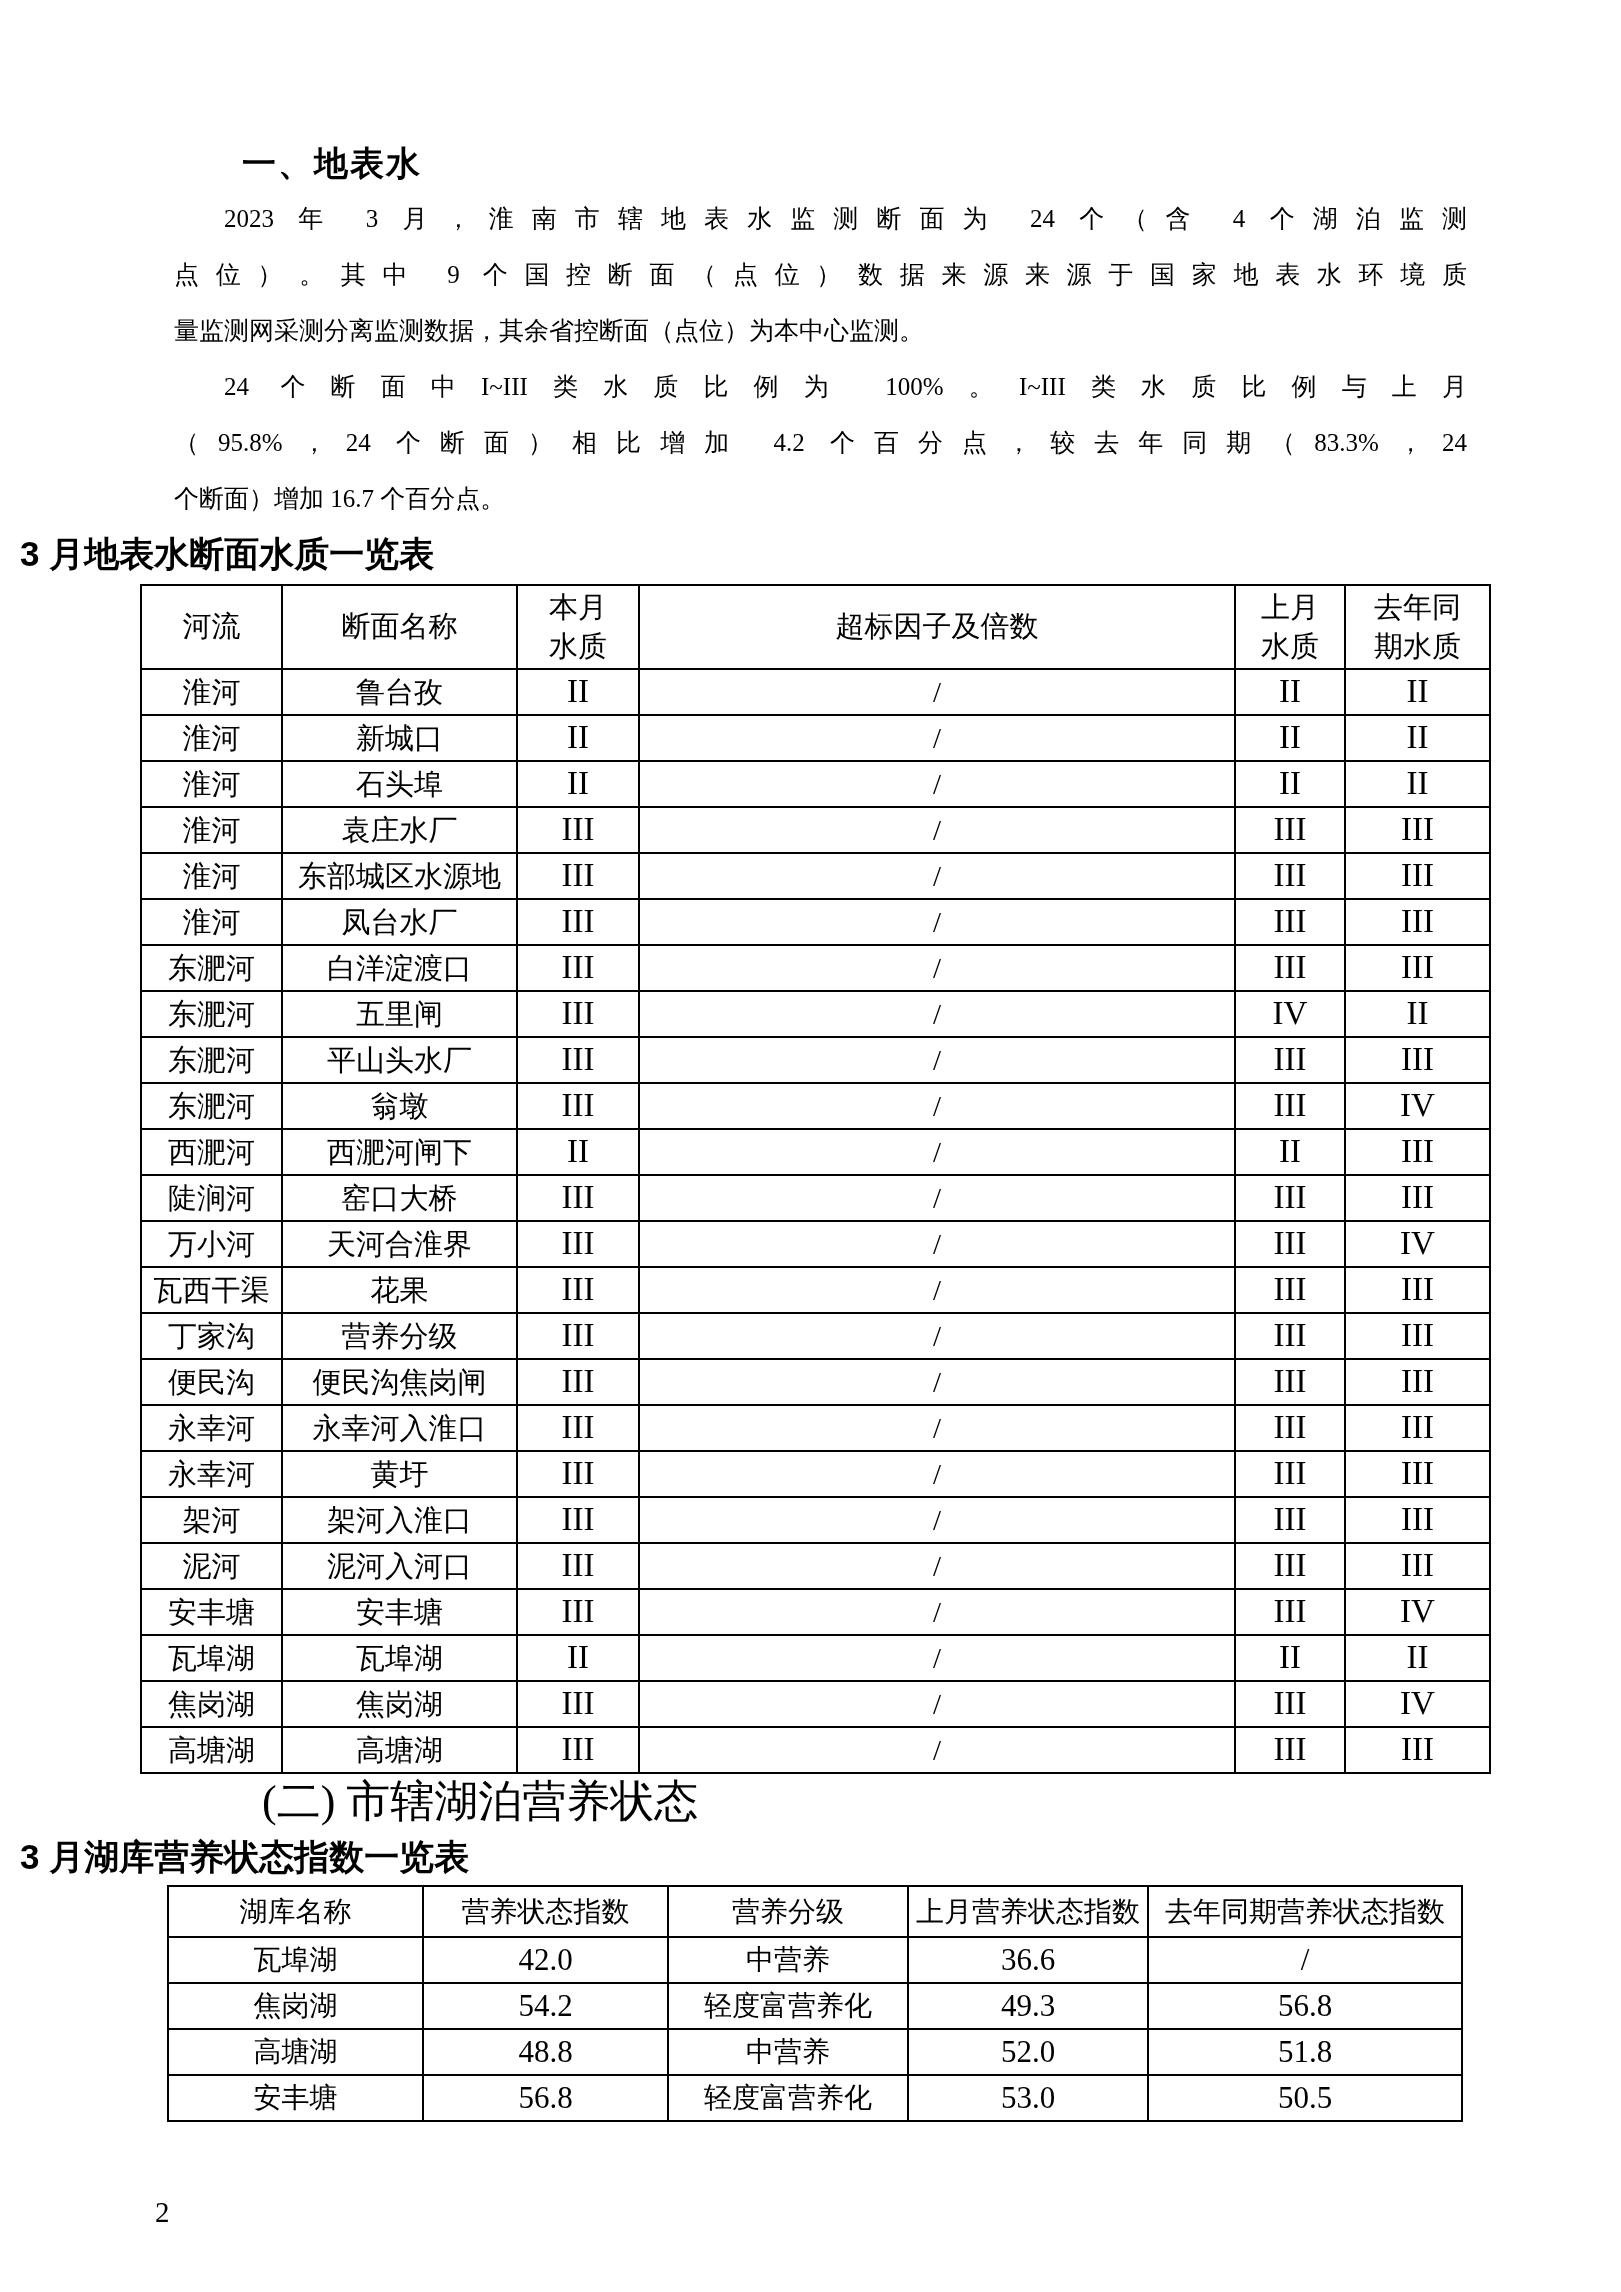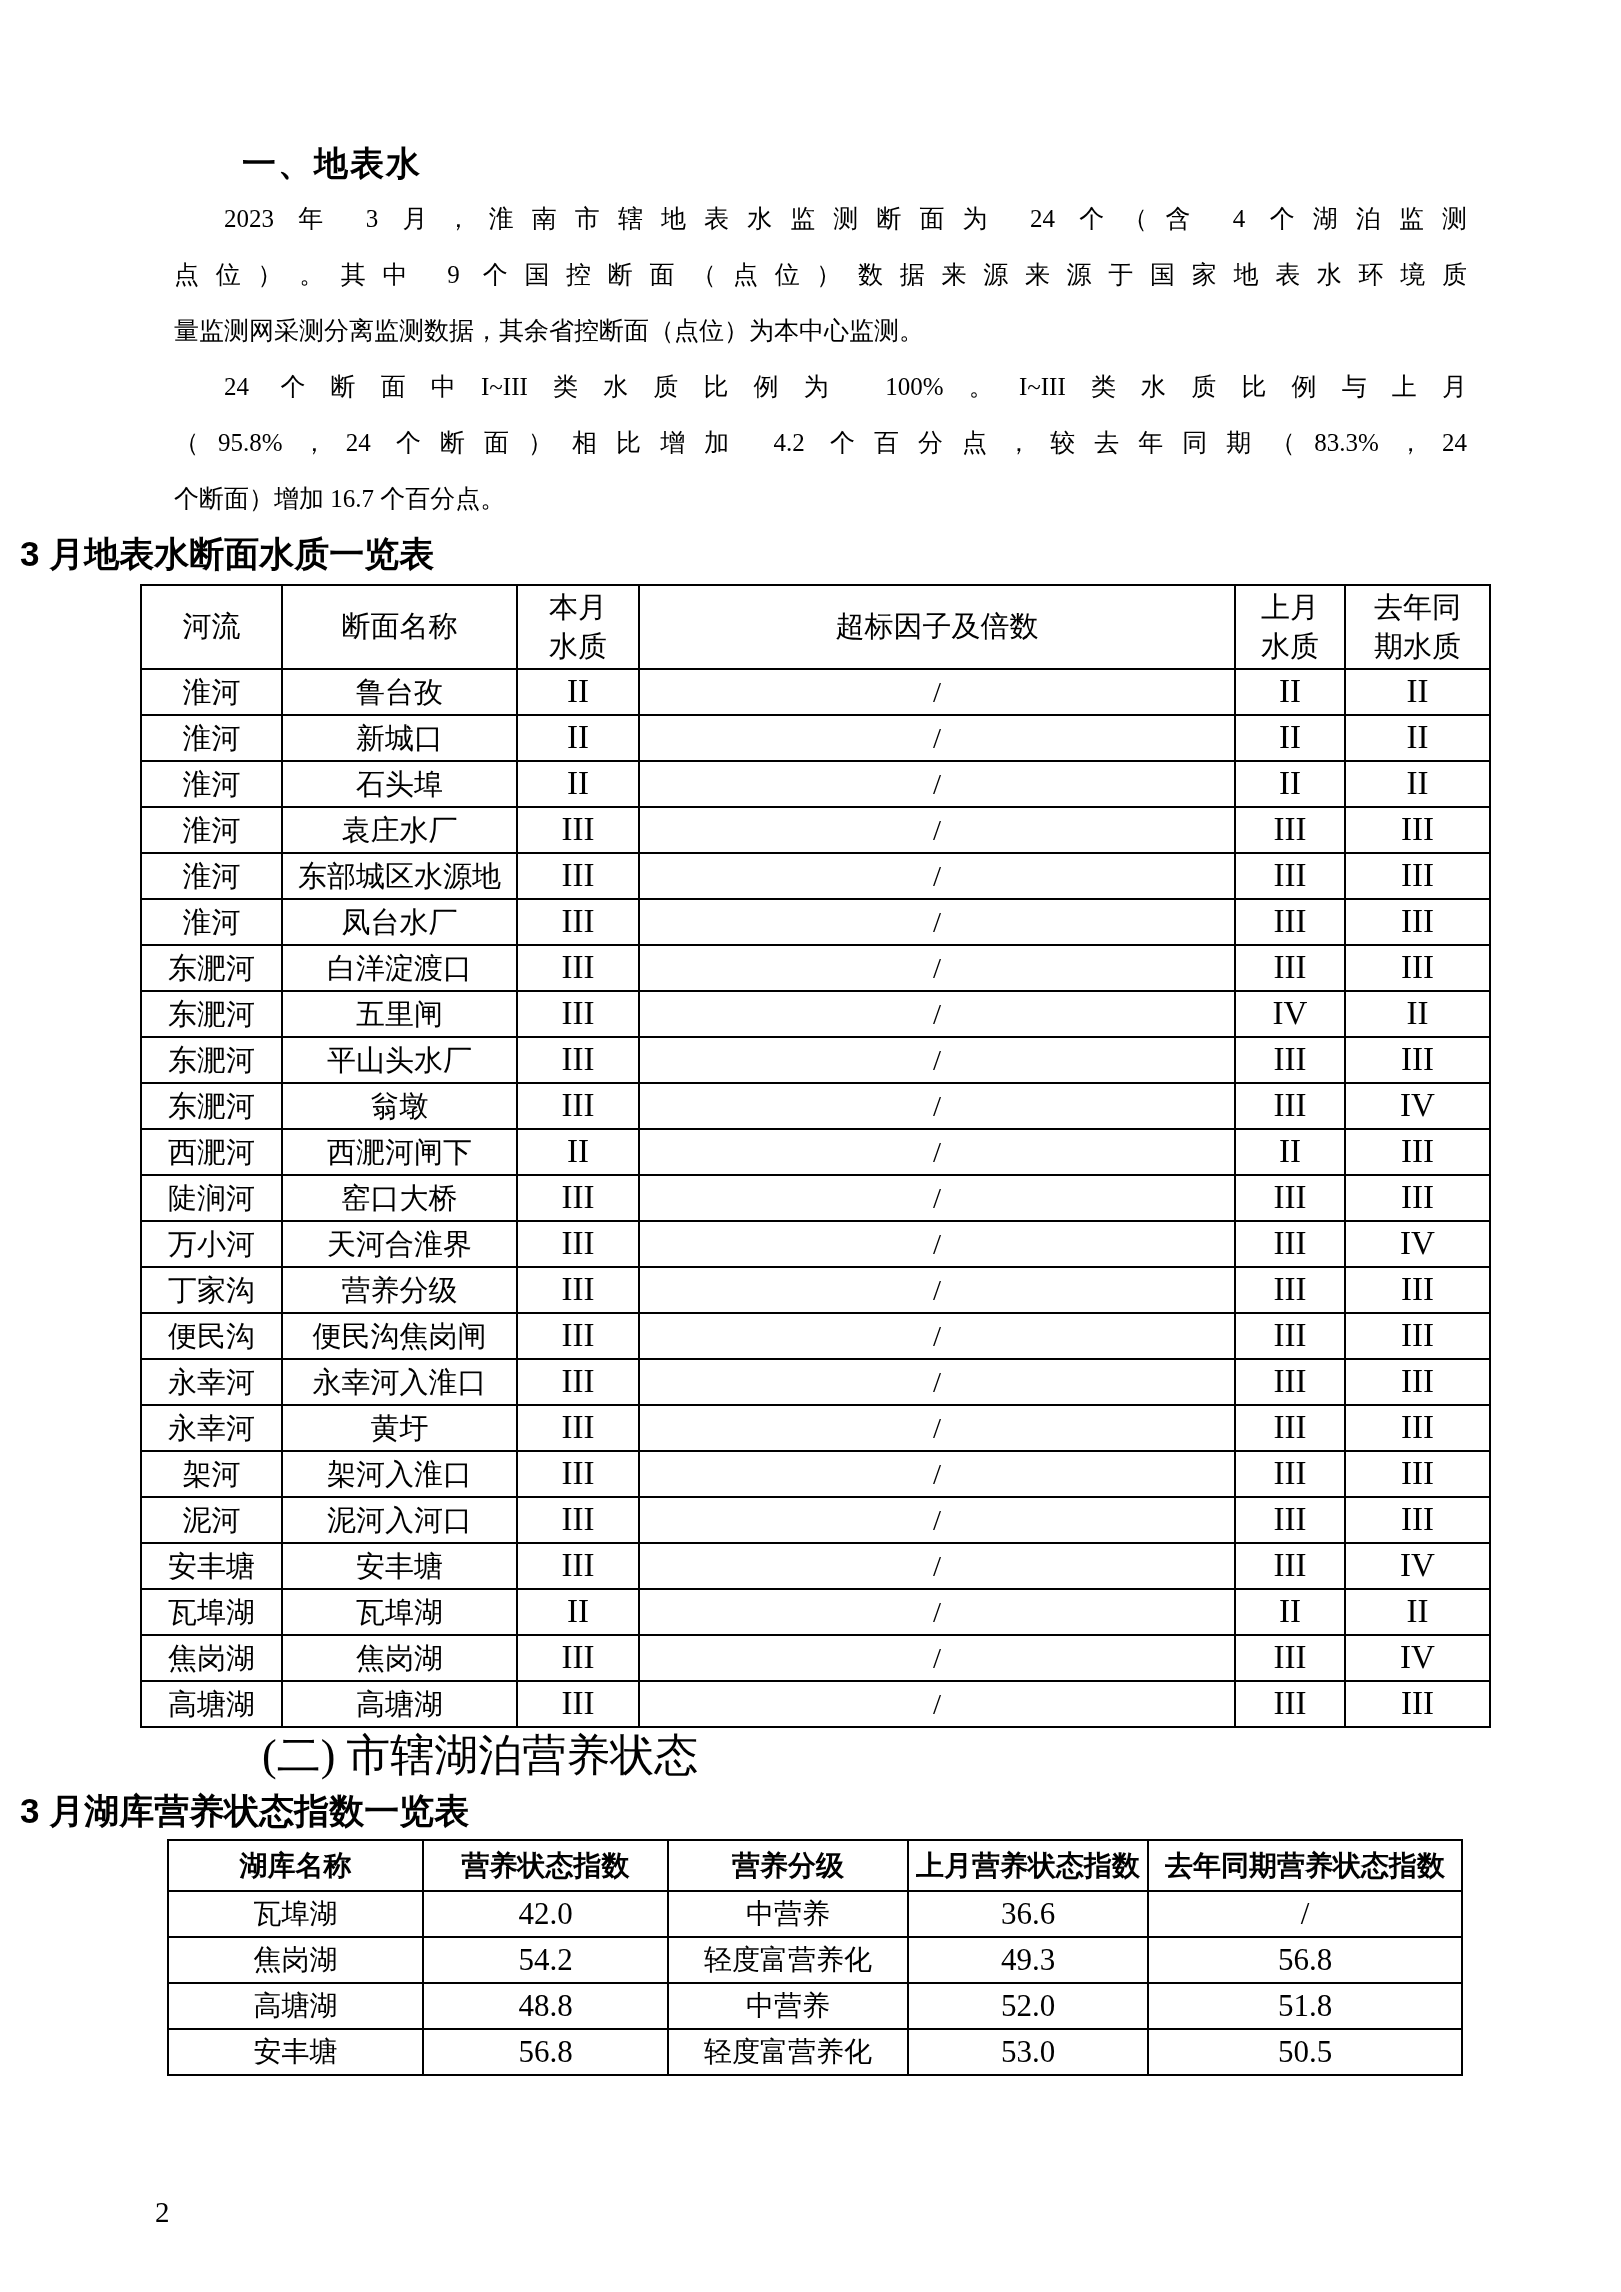--- a/index.html
+++ b/index.html
@@ -37,21 +37,21 @@
     font-weight: normal; white-space: pre-line;
     font-size: 29px; line-height: 1.25;
     overflow: hidden;
   }
   table.t1 { margin-left: 120px; margin-top: 3.9px; width: 1349px; }
   .t1 th { height: 82px; line-height: 39px; }
   .t1 td { height: 44px; }
   .t1 td:nth-child(3), .t1 td:nth-child(5), .t1 td:nth-child(6) { font-size: 33px; }
 
   table.t2 { margin-left: 147px; margin-top: 2px; width: 1294px; }
-  .t2 th { height: 49px; font-size: 28px; font-weight: bold; }
+  .t2 th { height: 49px; font-size: 28px; }
   .t2 td { height: 44px; font-size: 28px; }
   .t2 td:nth-child(2), .t2 td:nth-child(4), .t2 td:nth-child(5) { font-size: 31px; }
 
   .sub-heading-2 { margin: 0 154px; font-size: 44px; line-height: 56px; text-indent: 2em; }
   .page-number {
     position: absolute; left: 155px; top: 2196px; font-size: 29px;
   }
 </style>
 </head>
 <body>
@@ -196,20 +196,28 @@
         </tr>
         <tr>
           <td>万小河</td>
           <td>天河合淮界</td>
           <td>III</td>
           <td>/</td>
           <td>III</td>
           <td>IV</td>
         </tr>
         <tr>
+          <td>瓦西干渠</td>
+          <td>花果</td>
+          <td>III</td>
+          <td>/</td>
+          <td>III</td>
+          <td>III</td>
+        </tr>
+        <tr>
           <td>丁家沟</td>
           <td>营养分级</td>
           <td>III</td>
           <td>/</td>
           <td>III</td>
           <td>III</td>
         </tr>
         <tr>
           <td>便民沟</td>
           <td>便民沟焦岗闸</td>

